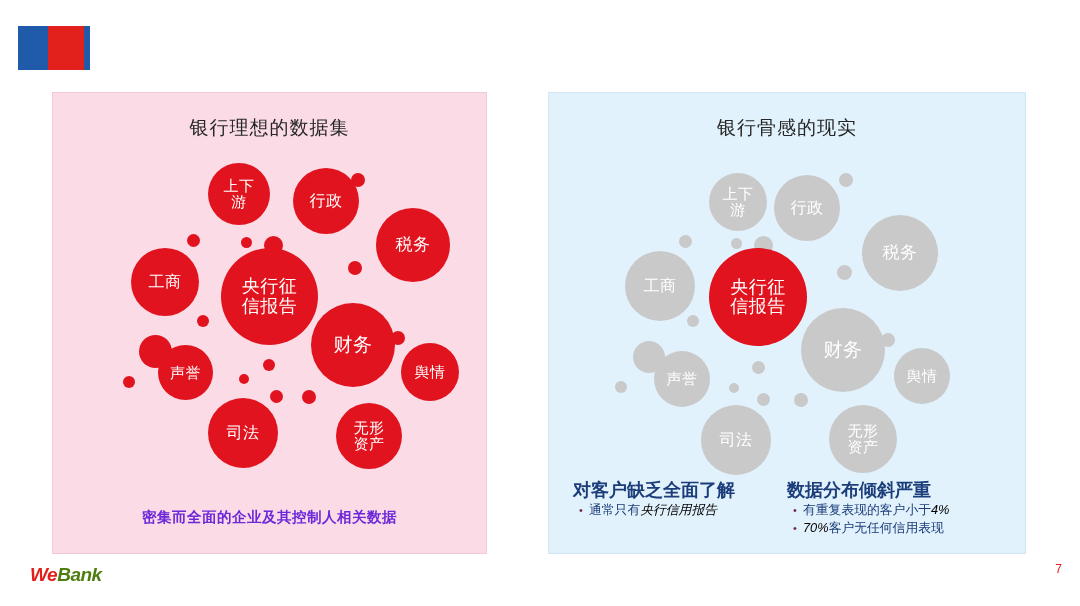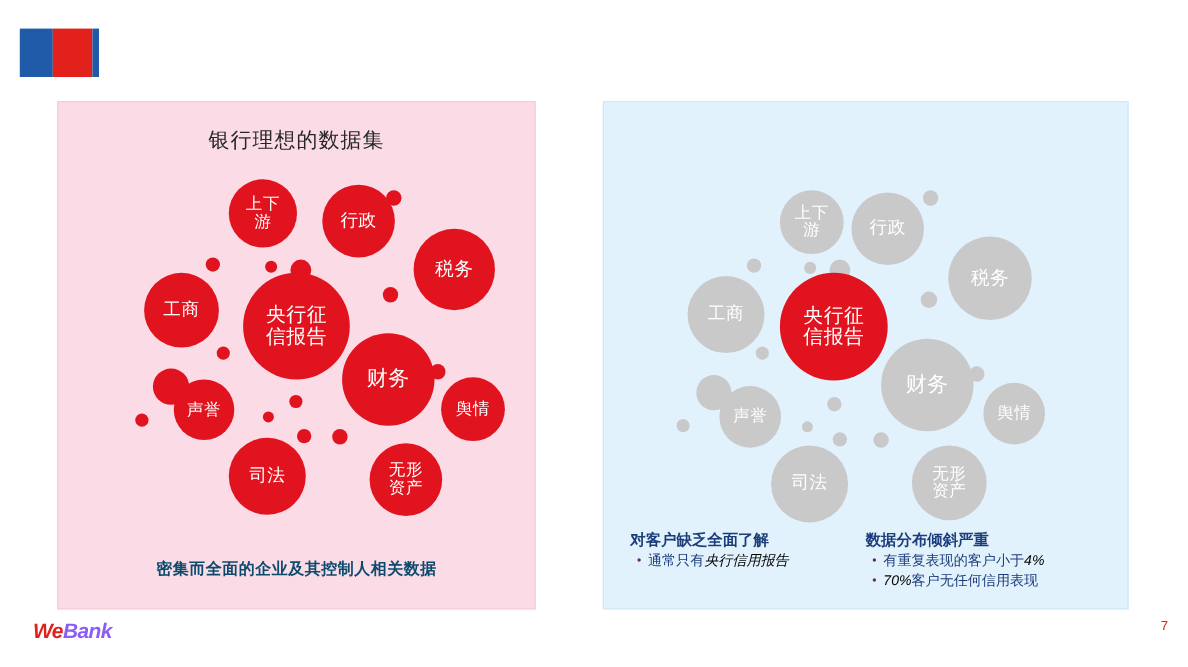--- a/index.html
+++ b/index.html
@@ -39,35 +39,35 @@
   }
   .bub.red{background:#E1131E;}
   .bub.gray{background:#C9C9C9;}
   .bub.red.accent{background:#E1131E;}
   .dot{position:absolute;border-radius:50%;}
   .dot.red{background:#E1131E;}
   .dot.gray{background:#C9C9C9;}
   
   .left-caption{
     position:absolute;left:0;bottom:26px;width:100%;text-align:center;
-    font-size:14.5px;color:#0c4a6e;font-weight:bold;letter-spacing:0.5px;
+    font-size:14.5px;color:#6d28d9;font-weight:bold;letter-spacing:0.5px;
   }
   
   .rt-cols{position:absolute;left:24px;bottom:16px;width:440px;display:flex;gap:18px;}
   .rt-col{flex:0 0 auto;}
   .rt-col.c1{width:196px;}
   .rt-col.c2{width:226px;}
-  .rt-head{font-size:14px;font-weight:bold;color:#1B3D7A;line-height:18px;margin-bottom:2px;}
+  .rt-head{font-size:18px;font-weight:bold;color:#1B3D7A;line-height:18px;margin-bottom:2px;}
   .rt-li{display:flex;font-size:12.8px;color:#1B3D7A;line-height:18px;}
   .rt-bullet{color:#6b2a55;width:16px;flex:0 0 16px;text-align:center;font-size:11px;line-height:18px;}
   .rt-txt{flex:1;}
   .hl-red{color:#000000;font-style:italic;}
   .logo{position:absolute;left:30px;bottom:20px;font-size:19px;font-weight:bold;font-style:italic;letter-spacing:-0.5px;}
   .logo .we{color:#E2211C;}
-  .logo .bank{color:#8b5cf6;text-align:right;}
+  .logo .bank{color:#4d7c0f;text-align:right;}
   .pagenum{position:absolute;right:18px;bottom:30px;font-size:12px;color:#E2211C;}
   .bottom-rule{position:absolute;left:0;bottom:0;width:1080px;height:4px;background:#ffffff;}
 </style>
 </head>
 <body>
 
 <div class="header">
   <div class="mark mark-blue"></div>
   <div class="mark mark-red"></div>
   <div class="mark mark-blue2"></div>
@@ -120,20 +120,21 @@
       </div>
       <div class="bub red" style="left: 283px; top: 310px; width: 66px; height: 66px; font-size: 15px;">
         <span style="white-space: pre-line;">无形
 资产</span>
       </div>
     </div>
   <div class="left-caption">密集而全面的企业及其控制人相关数据</div>
 </div>
 
 <div class="panel panel-right">
+  <div class="panel-title">银行骨感的现实</div>
   <div class="bubble-field" id="right-field">
       <div class="dot gray" style="left: 290px; top: 80px; width: 14px; height: 14px;"></div>
       <div class="dot gray" style="left: 130px; top: 142px; width: 13px; height: 13px;"></div>
       <div class="dot gray" style="left: 182px; top: 145px; width: 11px; height: 11px;"></div>
       <div class="dot gray" style="left: 205px; top: 143px; width: 19px; height: 19px;"></div>
       <div class="dot gray" style="left: 288px; top: 172px; width: 15px; height: 15px;"></div>
       <div class="dot gray" style="left: 138px; top: 222px; width: 12px; height: 12px;"></div>
       <div class="dot gray" style="left: 84px; top: 248px; width: 32px; height: 32px;"></div>
       <div class="dot gray" style="left: 332px; top: 240px; width: 14px; height: 14px;"></div>
       <div class="dot gray" style="left: 203px; top: 268px; width: 13px; height: 13px;"></div>

